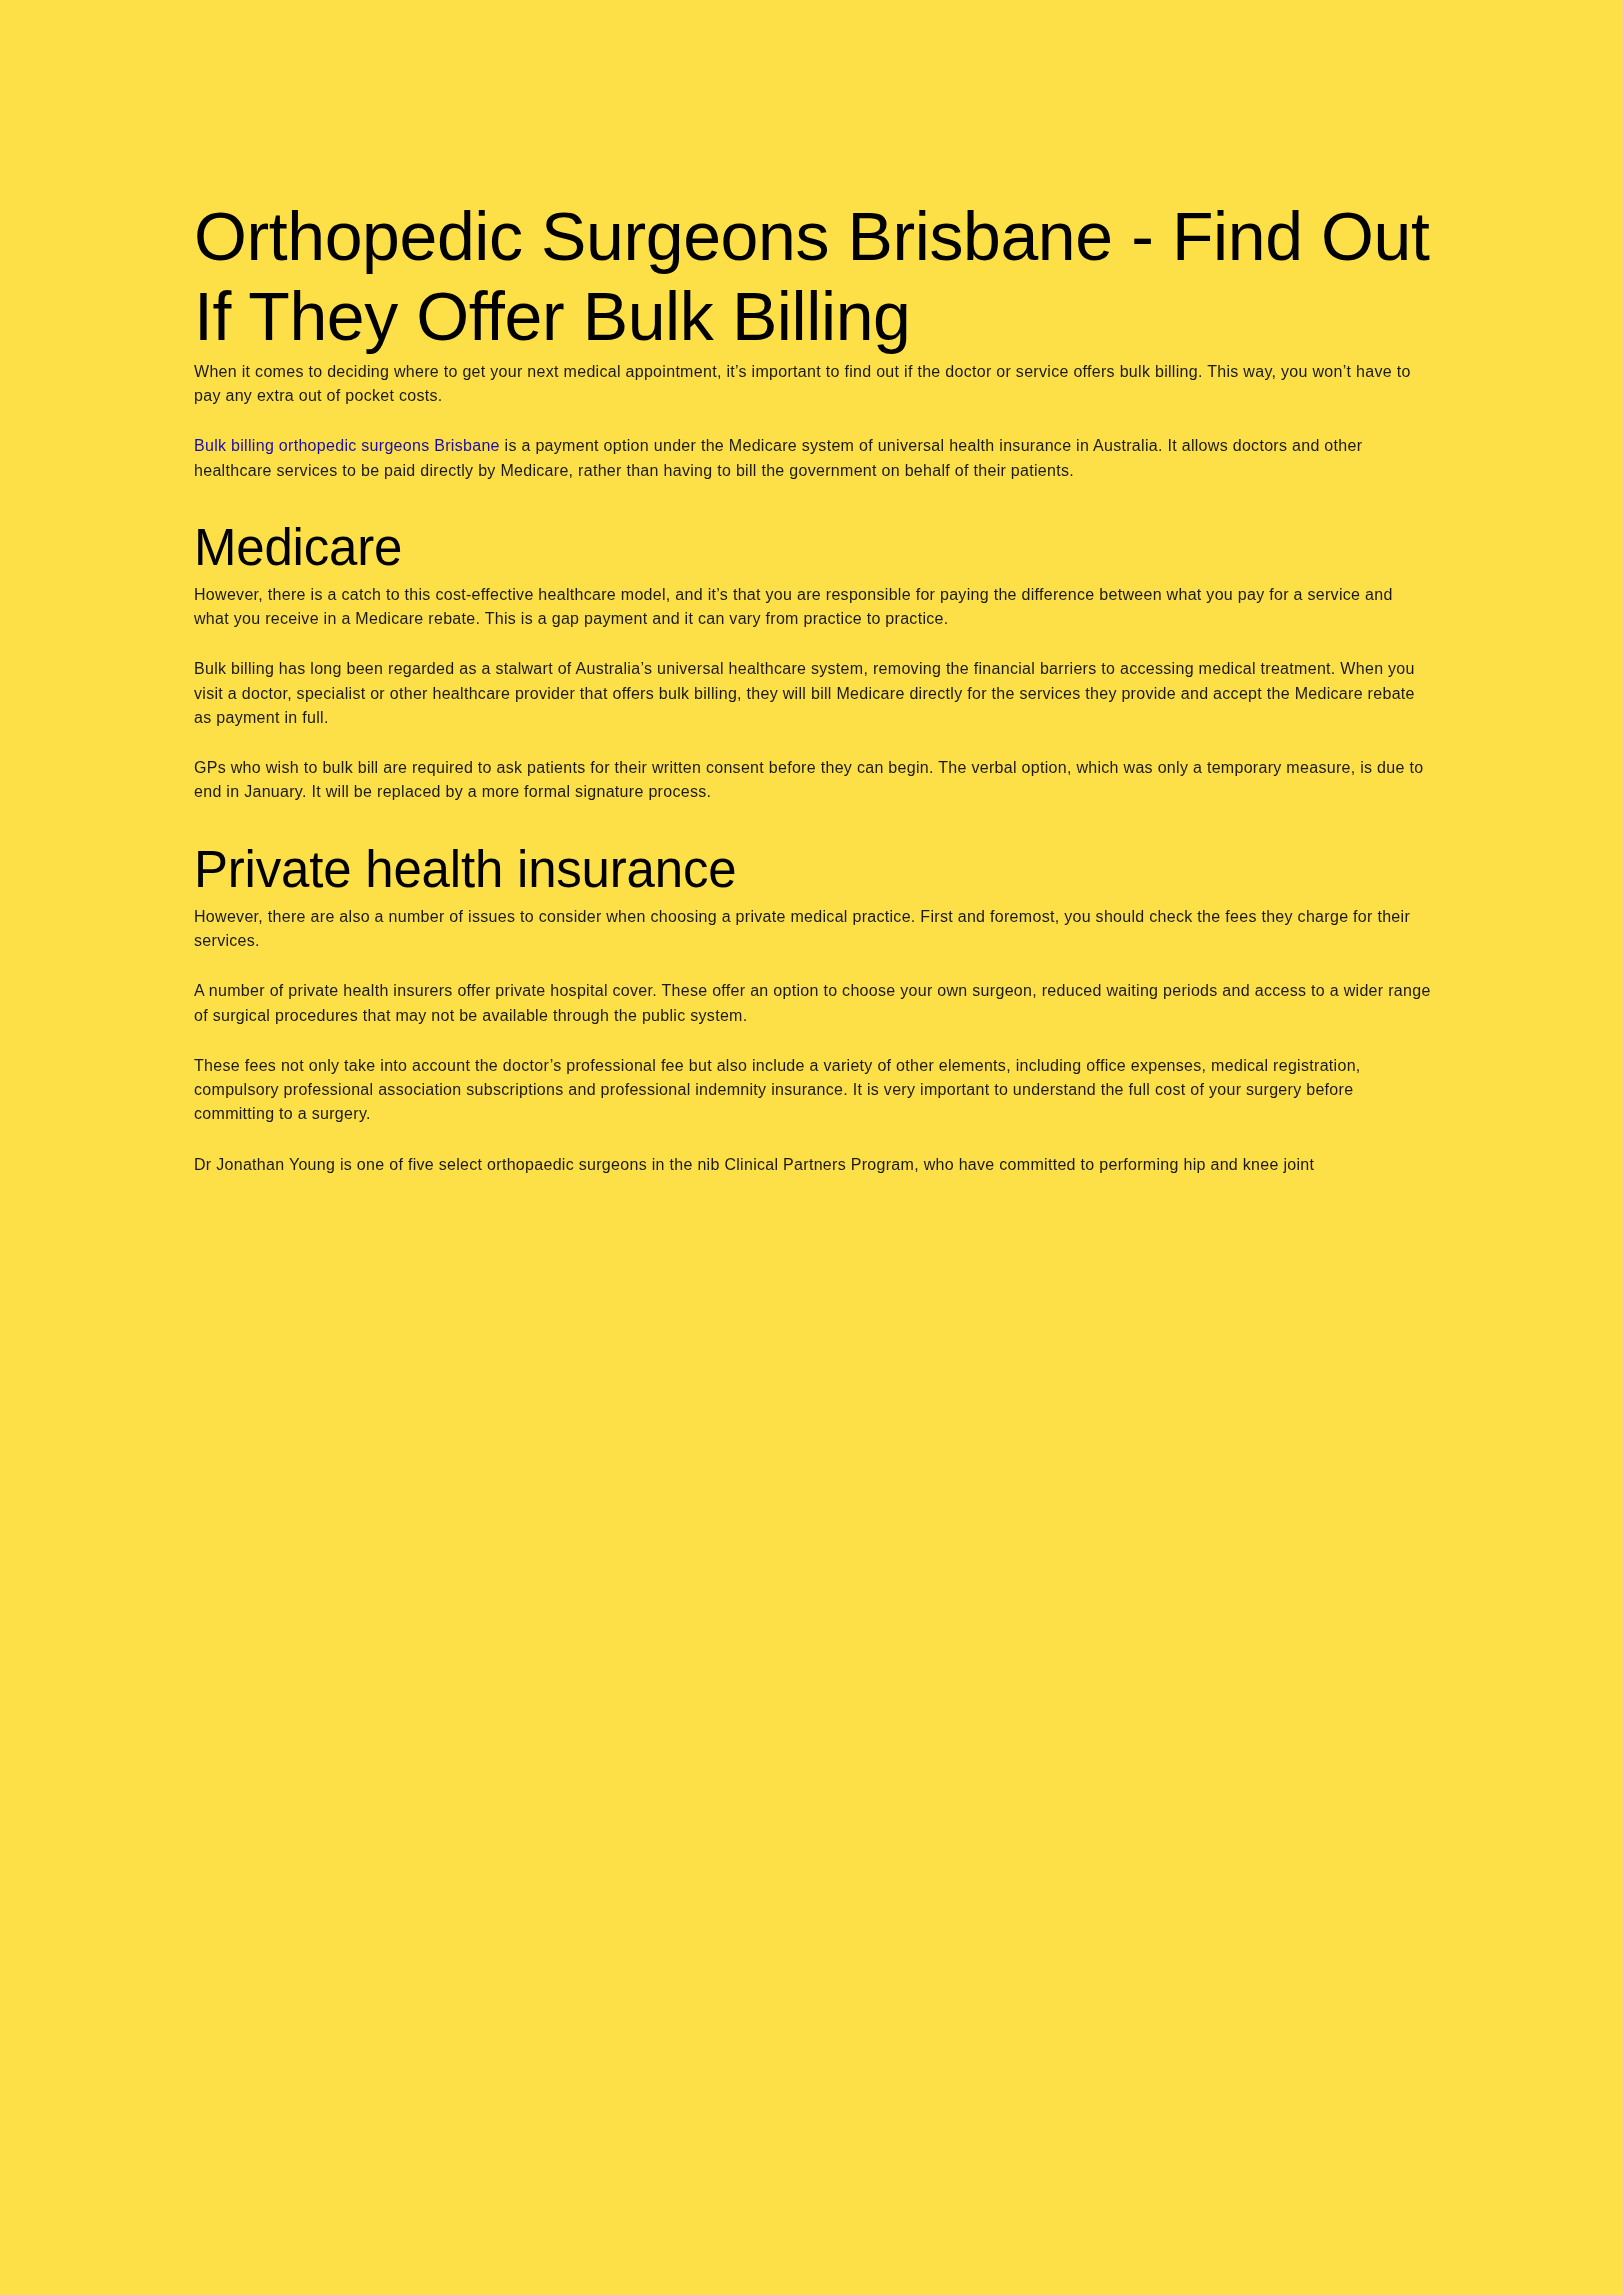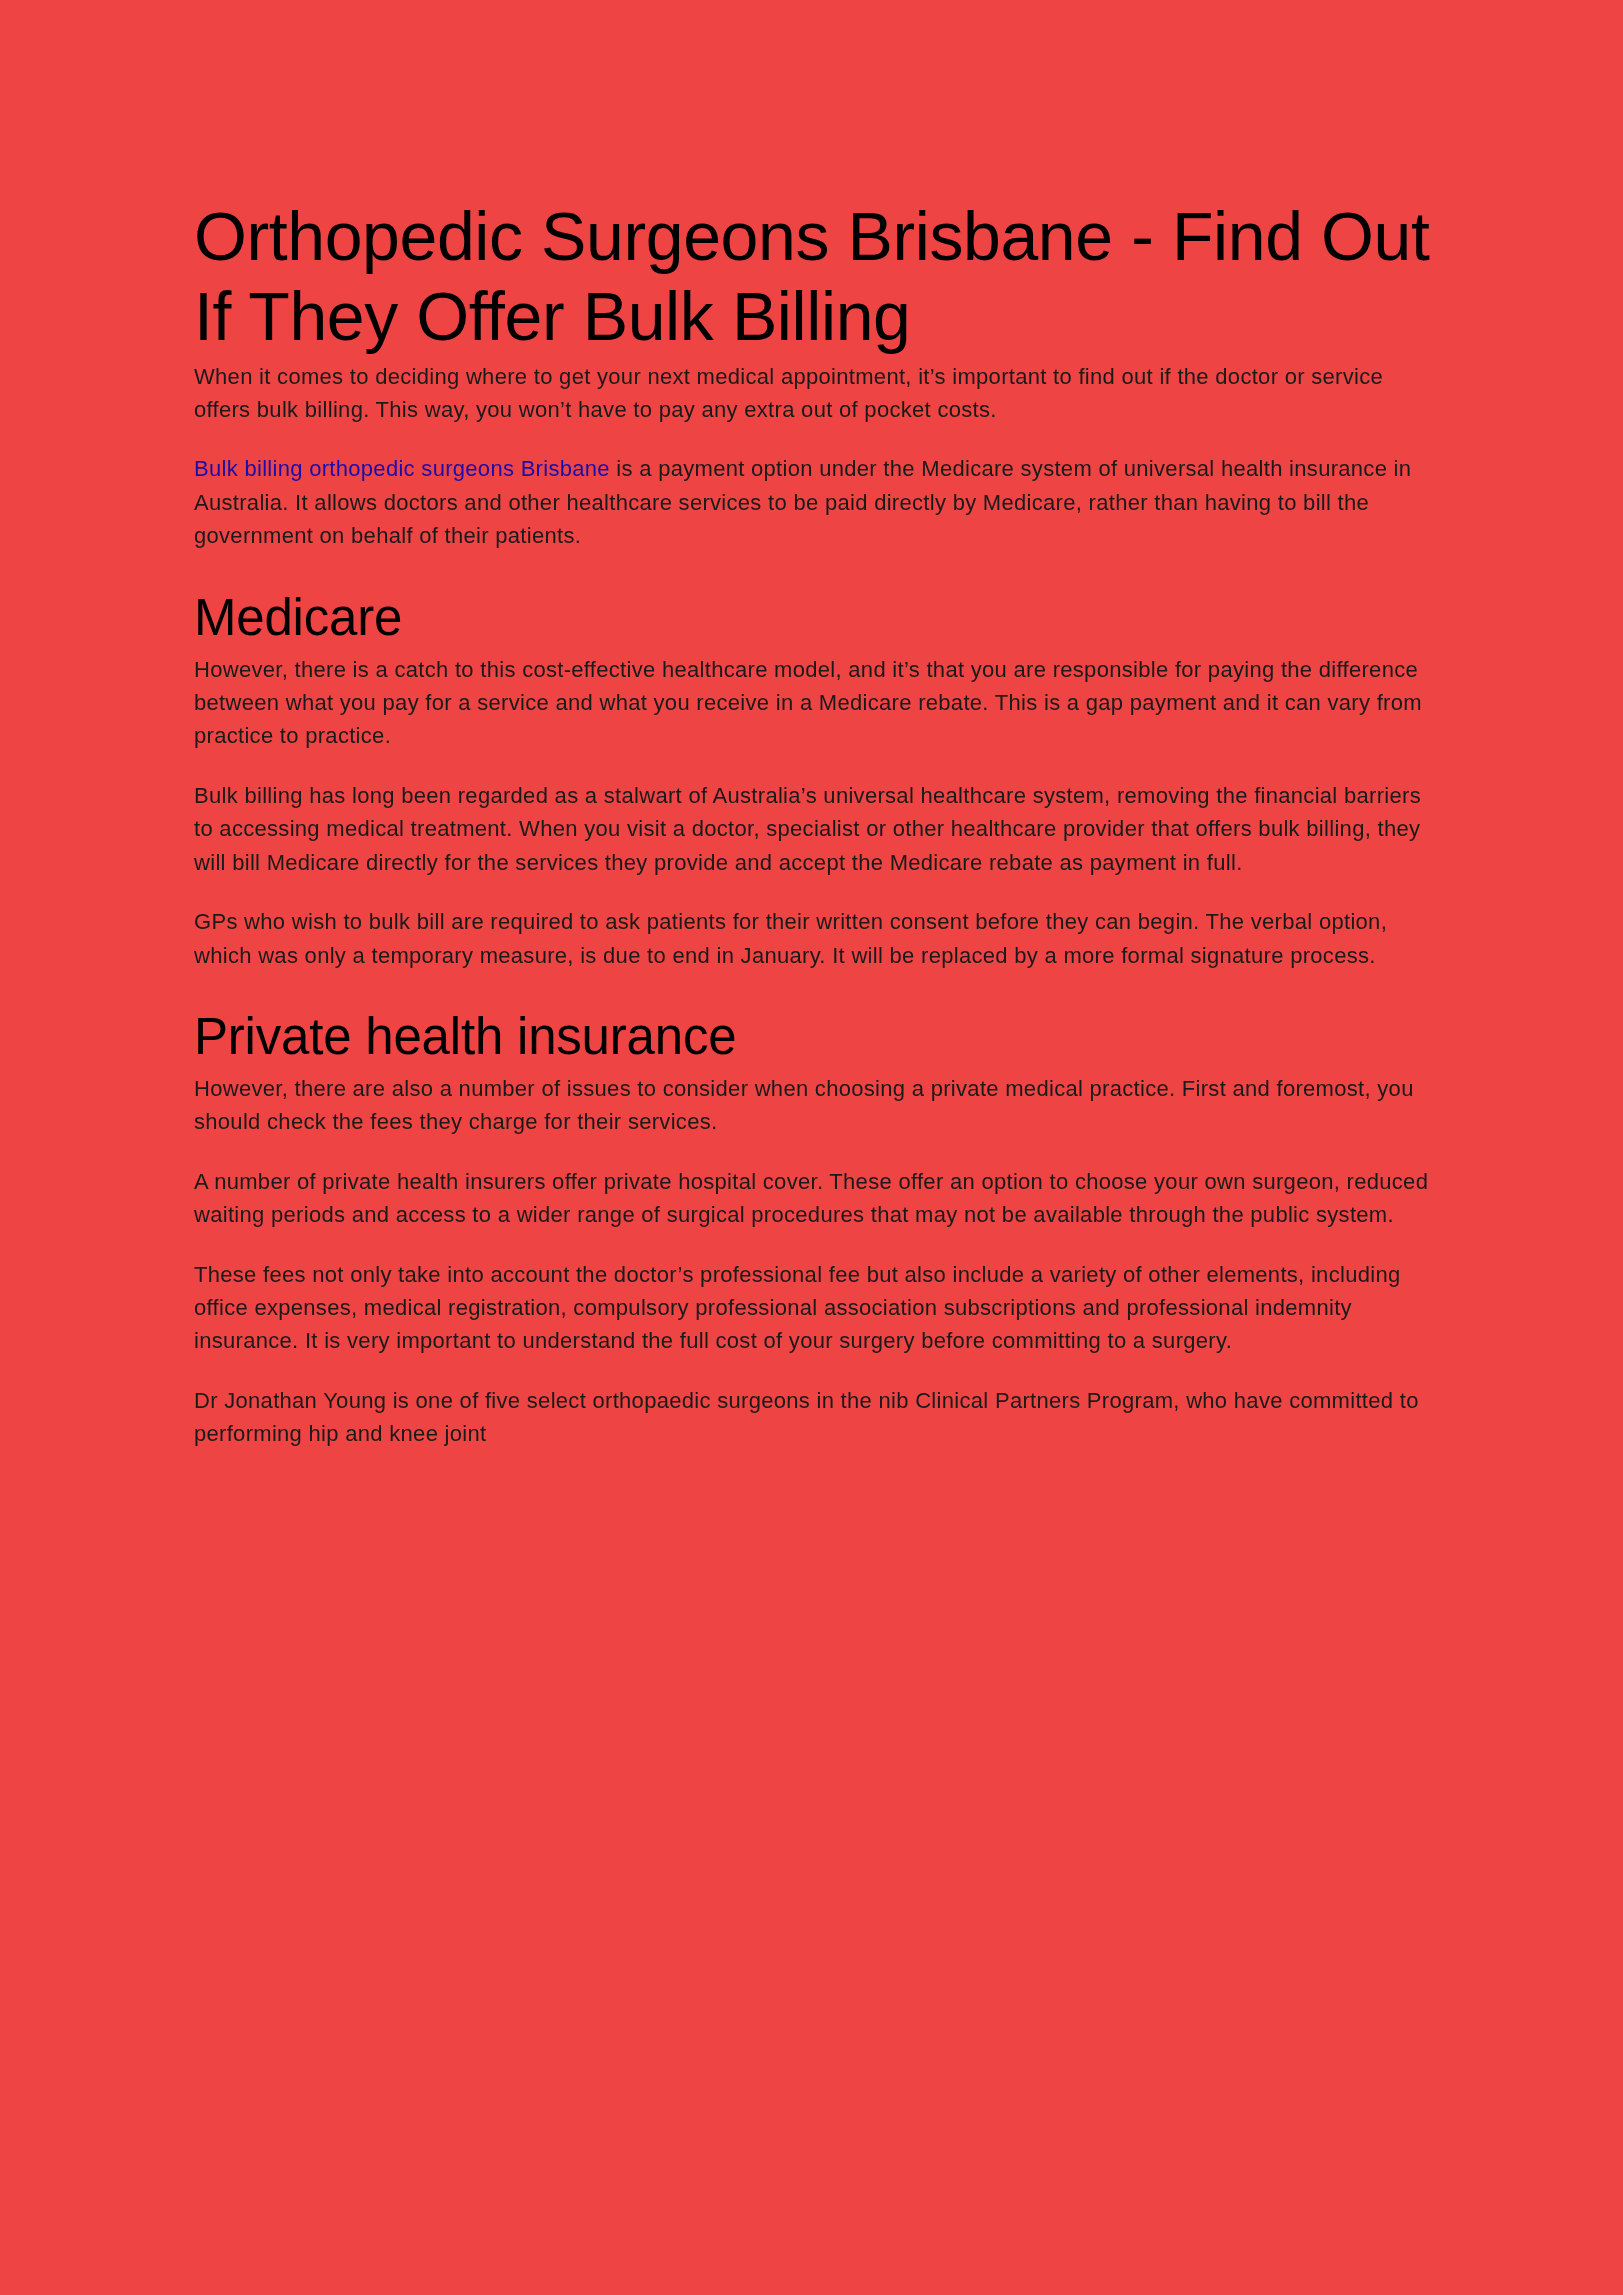--- a/index.html
+++ b/index.html
@@ -11,42 +11,42 @@
     width: 1624px;
     height: 2295px;
     font-family: "Liberation Sans", sans-serif;
     color: #000000;
     -webkit-font-smoothing: antialiased;
   }
   .page {
     position: relative;
     width: 1624px;
     height: 2295px;
-    background: #ef4444;
+    background: #fde047;
     box-sizing: border-box;
     padding: 196px 192px 0 194px;
   }
   .doc-title {
     font-size: 68px;
     line-height: 1.18;
     font-weight: 400;
     letter-spacing: -0.4px;
     margin: 0 0 3.1px 0;
     color: #000000;
   }
   h2.section-heading {
     font-size: 51px;
     line-height: 1.2;
     font-weight: 400;
     margin: 34px 0 4.6px 0;
     color: #000000;
     letter-spacing: -0.2px;
   }
   p.body-text {
-    font-size: 22px;
+    font-size: 16px;
     line-height: 1.52;
     margin: 0 0 26px 0;
     color: #1a1a1a;
     letter-spacing: 0.3px;
     text-align: left;
   }
   a.inline-link {
     color: #1a0dab;
     text-decoration: none;
   }

